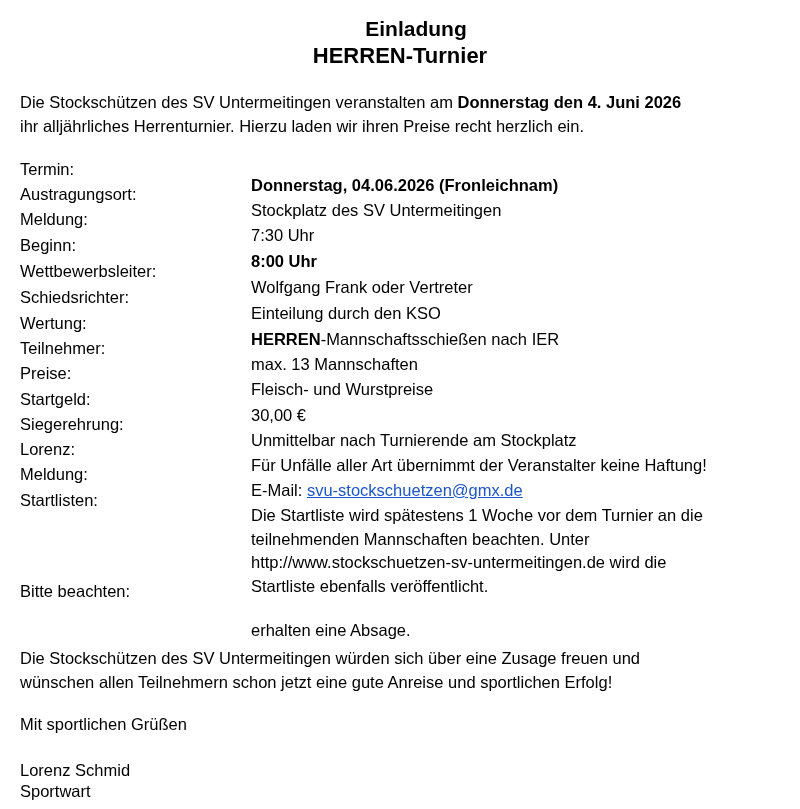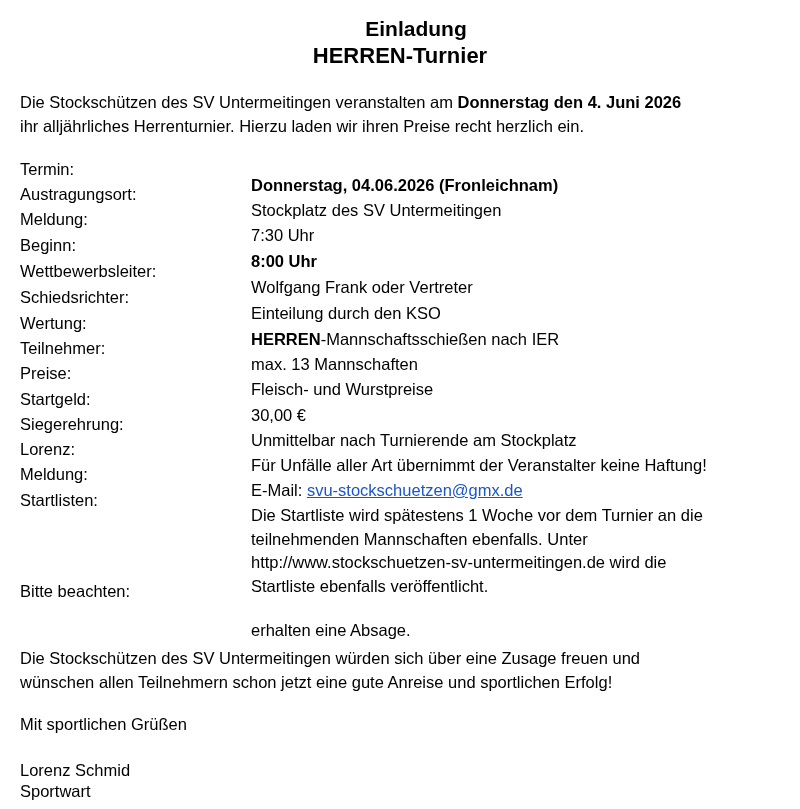--- a/index.html
+++ b/index.html
@@ -92,21 +92,21 @@
     <span class="val">Für Unfälle aller Art übernimmt der Veranstalter keine Haftung!</span>
   </div>
   <div class="row" style="top:462px">
     <span class="lab">Meldung:</span>
     <span class="val"><span>E-Mail: </span><a class="mail">svu-stockschuetzen@gmx.de</a></span>
   </div>
   <div class="row" style="top:488px">
     <span class="lab">Startlisten:</span>
     <span class="val wrap">
       <span>Die Startliste wird spätestens 1 Woche vor dem Turnier an die</span><br>
-      <span>teilnehmenden Mannschaften ebenfalls. Unter</span><br>
+      <span>teilnehmenden Mannschaften beachten. Unter</span><br>
       <span>http://www.stockschuetzen-sv-untermeitingen.de wird die</span><br>
       <span>Startliste ebenfalls veröffentlicht.</span>
     </span>
   </div>
   <div class="row" style="top:579px">
     <span class="lab">Bitte beachten:</span>
     <span class="val wrap">
       <br>
       <span>erhalten eine Absage.</span>
     </span>

